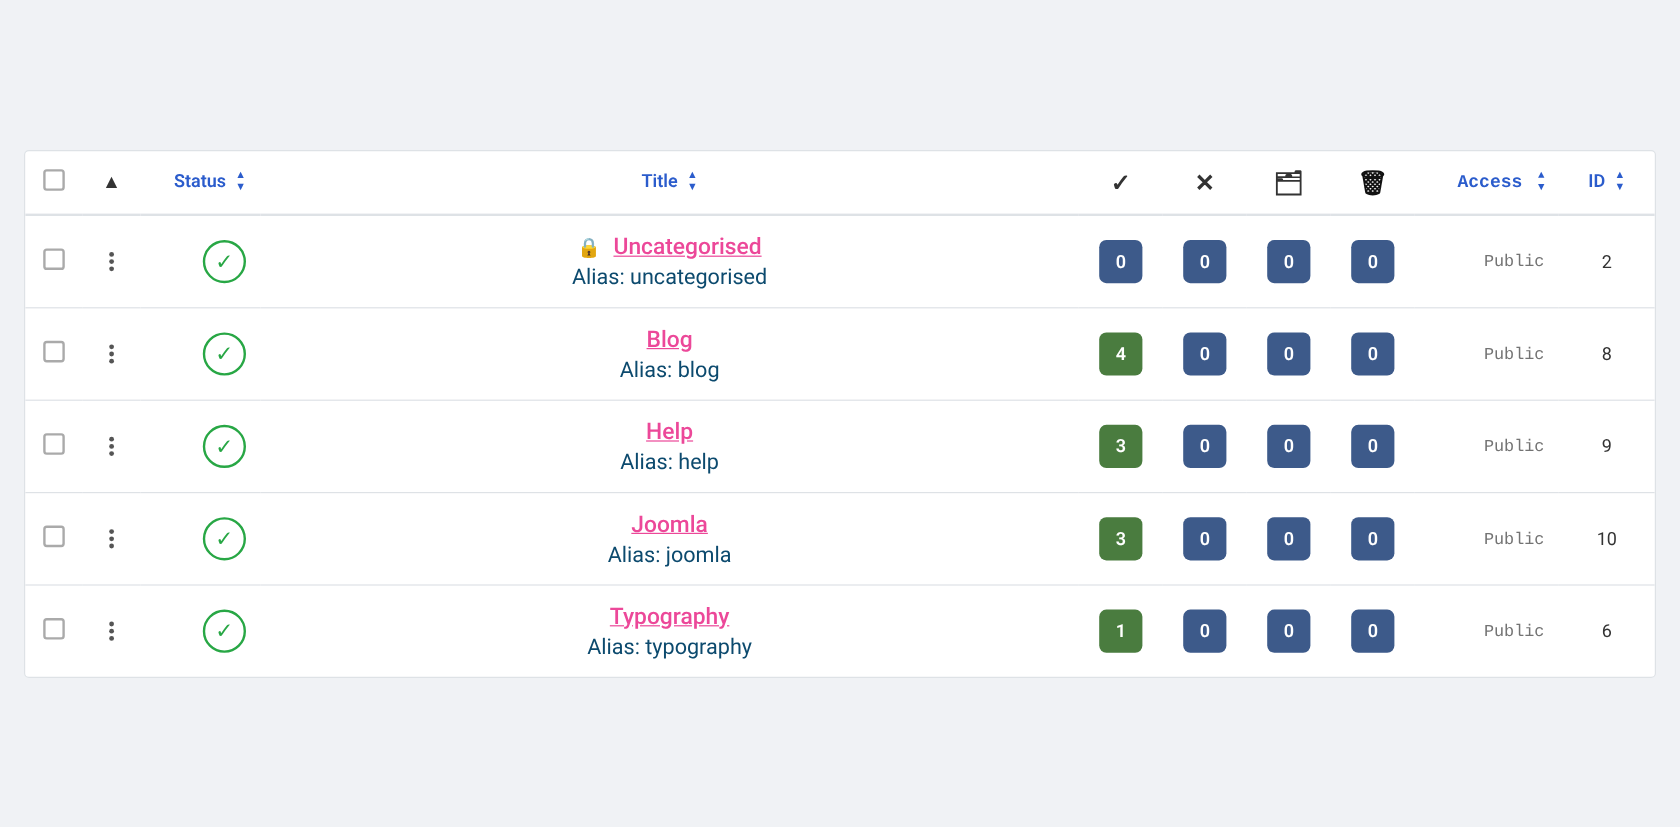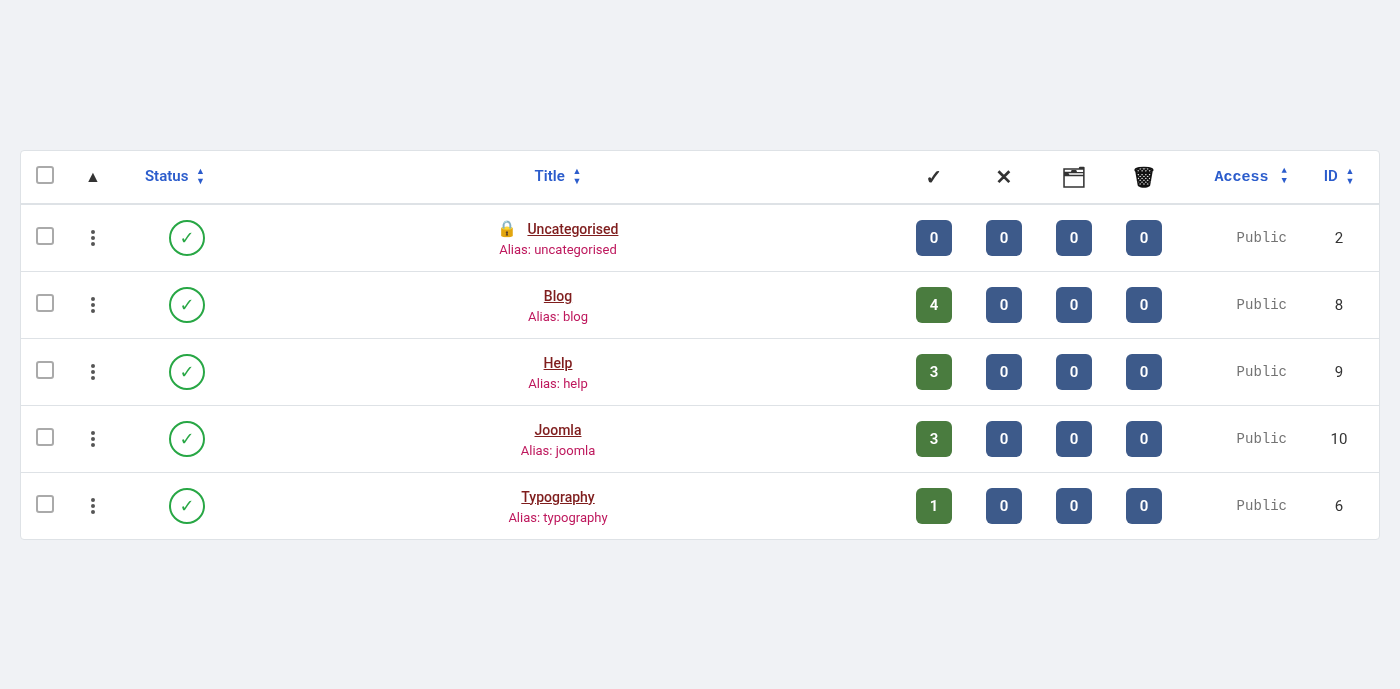--- a/index.html
+++ b/index.html
@@ -90,34 +90,34 @@
       border: 2px solid #28a745;
       display: inline-flex;
       align-items: center;
       justify-content: center;
       color: #28a745;
       font-size: 18px;
     }
 
     
     .title-link {
-      color: #7f1d1d;
+      color: #ec4899;
       text-decoration: underline;
-      font-size: 14px;
+      font-size: 19px;
       font-weight: 500;
       cursor: pointer;
     }
     .title-lock {
       margin-right: 6px;
       font-size: 16px;
       color: #333;
     }
     .alias-text {
-      font-size: 13px;
-      color: #be185d;
+      font-size: 18px;
+      color: #0c4a6e;
       margin-top: 4px;
     }
 
     
     .badge {
       display: inline-flex;
       align-items: center;
       justify-content: center;
       width: 36px;
       height: 36px;

